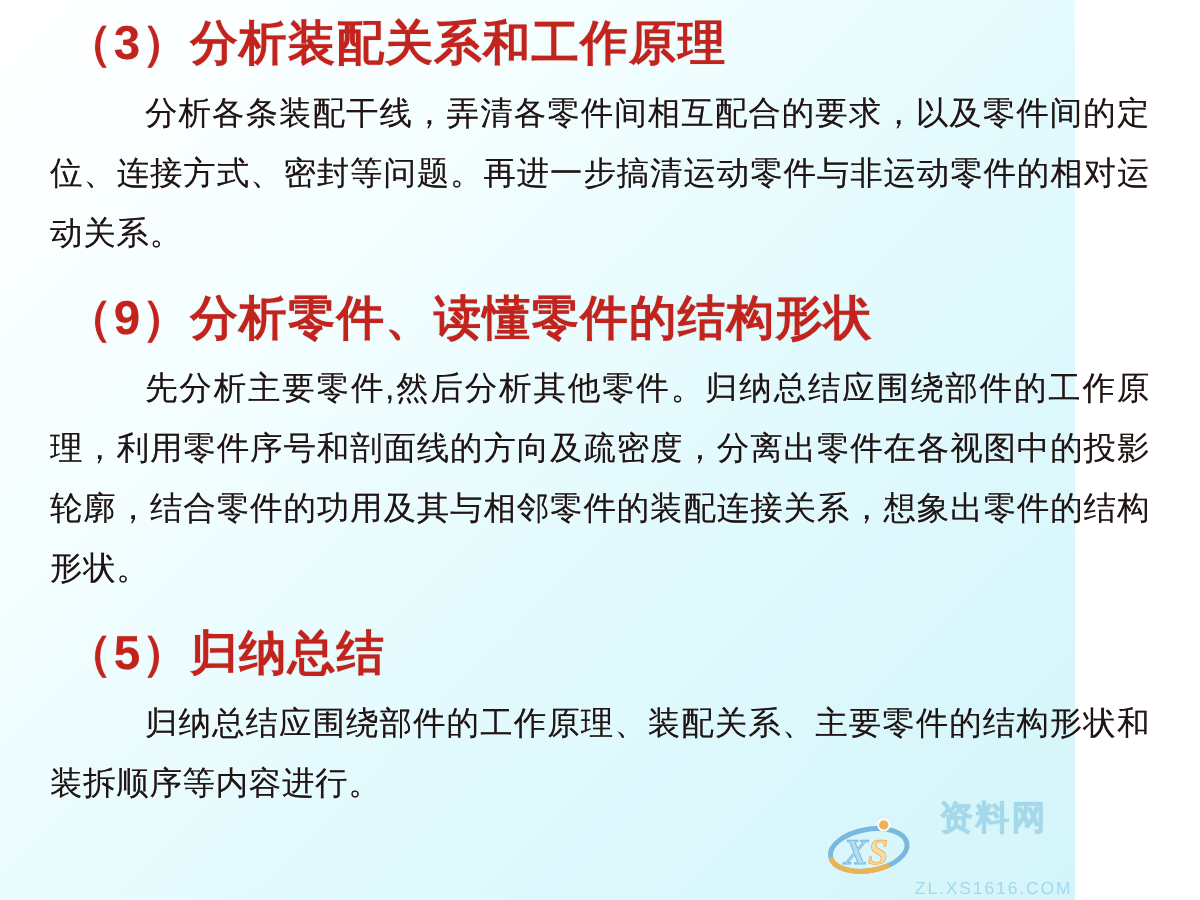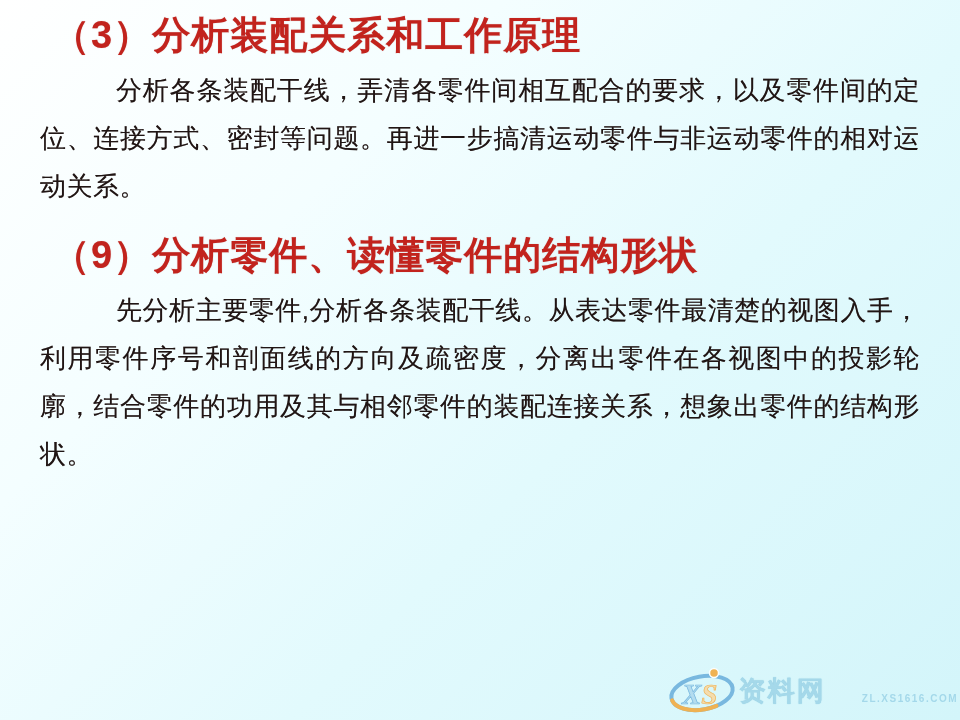--- a/index.html
+++ b/index.html
@@ -5,21 +5,21 @@
   html, body {
     margin: 0;
     padding: 0;
     width: 960px;
     height: 720px;
     overflow: hidden;
     font-family: "Liberation Sans", "DejaVu Sans", sans-serif;
   }
   .slide {
     position: relative;
-    width: 960px;
+    width: 860px;
     height: 720px;
     box-sizing: border-box;
     padding: 12px 40px 0 40px;
     background: linear-gradient(135deg, #ffffff 0%, #f4feff 30%, #e2fafd 60%, #d3f5fa 100%);
   }
   .heading {
     margin: 0 0 8px 12px;
     font-size: 38px;
     line-height: 46px;
     font-weight: bold;
@@ -45,55 +45,59 @@
     display: flex;
     align-items: center;
     opacity: 0.88;
   }
   .wm-logo {
     flex: 0 0 auto;
     margin-right: 2px;
   }
   .wm-text {
     display: flex;
-    flex-direction: row;
-    align-items: flex-end;
+    flex-direction: column;
+    align-items: center;
     gap: 36px;
   }
   .wm-name {
     font-size: 27px;
     font-weight: bold;
     color: #9ed5e8;
     letter-spacing: 2px;
     line-height: 28px;
     text-shadow: 0 0 1px #7fc0d8;
   }
   .wm-url {
-    font-size: 10px;
-    font-weight: bold;
+    font-size: 14px;
+    font-weight: normal;
     color: #9ed5e8;
     letter-spacing: 1.5px;
     line-height: 12px;
   }
 </style>
 </head>
 <body>
 
 <div class="slide">
 
   <section>
     <h2 class="heading">（3）分析装配关系和工作原理</h2>
     <p class="body-text">分析各条装配干线，弄清各零件间相互配合的要求，以及零件间的定位、连接方式、密封等问题。再进一步搞清运动零件与非运动零件的相对运动关系。</p>
   </section>
 
   <section>
     <h2 class="heading">（9）分析零件、读懂零件的结构形状</h2>
-    <p class="body-text">先分析主要零件,分析各条装配干线。从表达零件最清楚的视图入手，利用零件序号和剖面线的方向及疏密度，分离出零件在各视图中的投影轮廓，结合零件的功用及其与相邻零件的装配连接关系，想象出零件的结构形状。</p>
+    <p class="body-text">先分析主要零件,然后分析其他零件。归纳总结应围绕部件的工作原理，利用零件序号和剖面线的方向及疏密度，分离出零件在各视图中的投影轮廓，结合零件的功用及其与相邻零件的装配连接关系，想象出零件的结构形状。</p>
   </section>
 
+  <section>
+    <h2 class="heading">（5）归纳总结</h2>
+    <p class="body-text">归纳总结应围绕部件的工作原理、装配关系、主要零件的结构形状和装拆顺序等内容进行。</p>
+  </section>
 
   <div class="watermark">
     <svg class="wm-logo" width="70" height="50" viewBox="0 0 70 50" xmlns="http://www.w3.org/2000/svg">
       <g transform="rotate(-10 35 27)">
         <ellipse cx="35" cy="27" rx="31" ry="16.5" fill="none" stroke="#6cb0dc" stroke-width="4" stroke-linecap="round"></ellipse>
         <ellipse cx="35" cy="27" rx="31" ry="16.5" fill="none" stroke="#f3a93c" stroke-width="4" stroke-linecap="round" stroke-dasharray="48 106" stroke-dashoffset="128"></ellipse>
       </g>
       <circle cx="47" cy="7" r="4.5" fill="#f3a93c" stroke="#ffffff" stroke-width="1.5"></circle>
       <text x="15" y="38" font-size="29" font-style="italic" font-weight="bold" font-family="Liberation Serif, DejaVu Serif, serif">
         <tspan fill="#aed9ee" stroke="#6cb0dc" stroke-width="0.7">X</tspan><tspan fill="#f8d9a4" stroke="#f3a93c" stroke-width="0.7">S</tspan>

